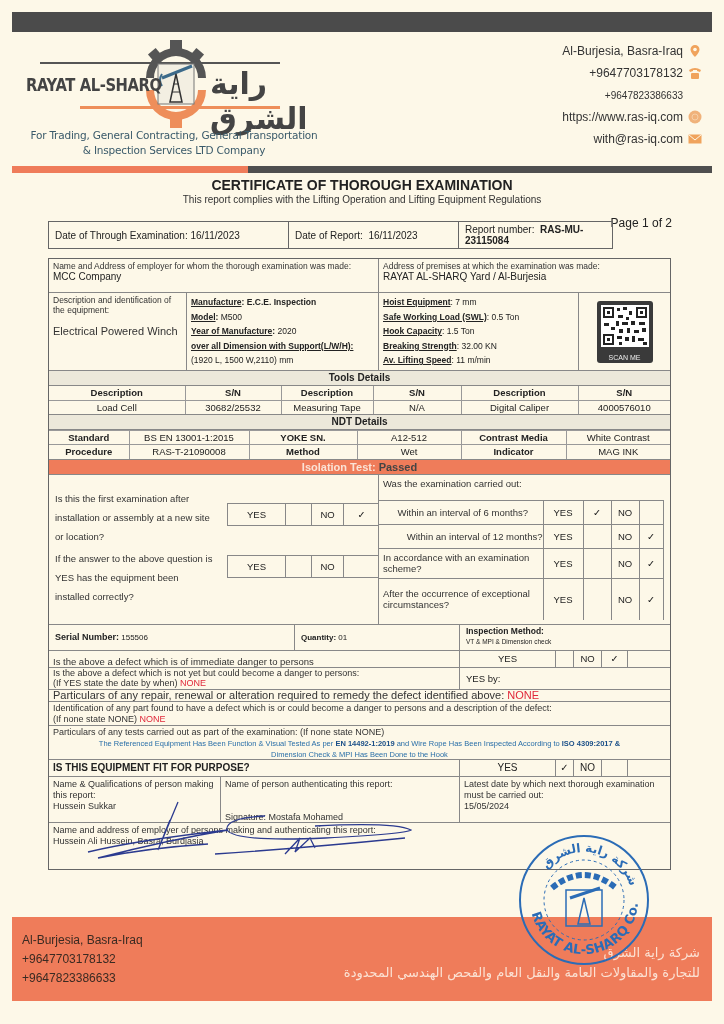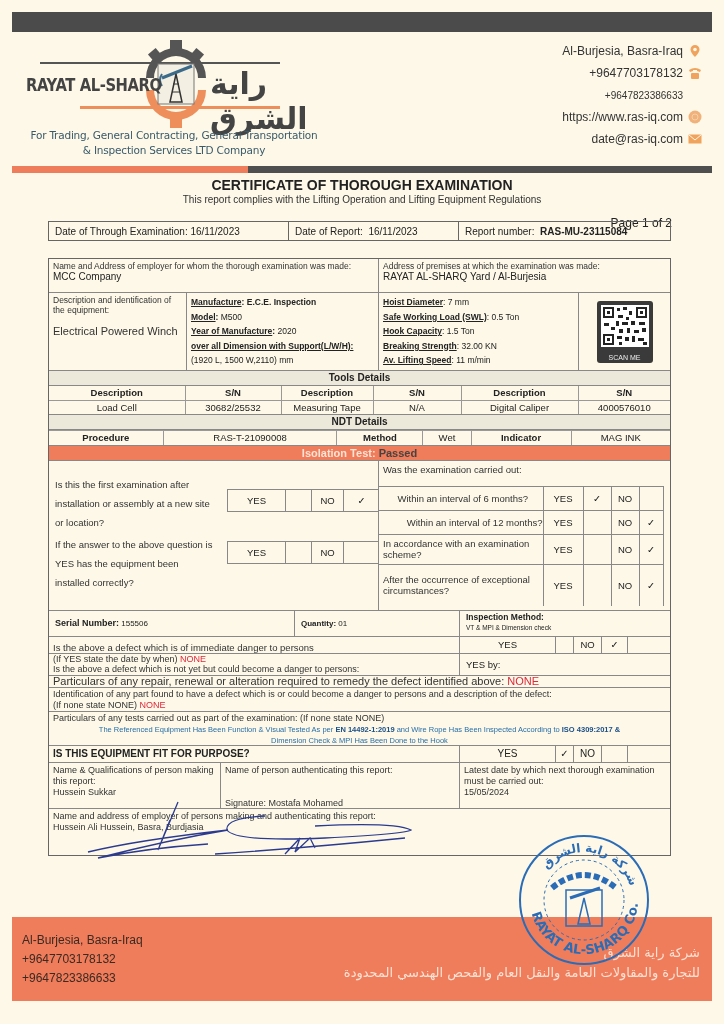--- a/index.html
+++ b/index.html
@@ -26,21 +26,21 @@
   .divider.orange { width: 236px; background: #ef7c5a; }
   .divider.gray { left: 248px; width: 464px; background: #4f4f4f; }
 
   .title { position: absolute; top: 177px; left: 0; width: 724px; text-align: center; font-weight: bold; font-size: 14px; color: #222; }
   .subtitle { position: absolute; top: 194px; left: 0; width: 724px; text-align: center; font-size: 10px; color: #333; }
   .page-no { position: absolute; top: 216px; right: 52px; font-size: 12px; }
 
   table { border-collapse: collapse; }
   td { border: 1px solid #888; vertical-align: middle; }
 
-  .date-table { position: absolute; left: 48px; top: 221px; width: 623px; height: 20px; font-size: 10px; }
+  .date-table { position: absolute; left: 48px; top: 221px; width: 565px; height: 20px; font-size: 10px; }
   .date-table td { padding: 2px 6px; border-color: #666; }
 
   .main { position: absolute; left: 48px; top: 258px; width: 623px; border: 1px solid #666; }
   .sec { border-bottom: 1px solid #888; }
   .row { display: flex; }
   .cell { border-right: 1px solid #888; }
   .cell:last-child { border-right: none; }
   .lbl { font-size: 8.5px; color: #333; line-height: 10px; }
   .val { font-size: 10px; color: #222; }
   .b { font-weight: bold; }
@@ -126,21 +126,21 @@
     <span>+9647823386633</span>
   </div>
   <div class="contact-row">
     <span>https://www.ras-iq.com</span>
     <svg class="ic" viewBox="0 0 14 14">
         <circle cx="7" cy="7" r="6.5" fill="#f0b27a"></circle>
         <circle cx="7" cy="7" r="3" fill="none" stroke="#f6cfa6" stroke-width="1"></circle>
       </svg>
   </div>
   <div class="contact-row">
-    <span>date@ras-iq.com</span>
+    <span>with@ras-iq.com</span>
     <svg class="ic" viewBox="0 0 14 14">
         <rect x="0.5" y="2.5" width="13" height="9" fill="#f0a35c"></rect>
         <path d="M0.5 2.5 L7 8 L13.5 2.5" fill="none" stroke="#fdf8e8" stroke-width="1"></path>
       </svg>
   </div>
 </div>
 
 <div class="divider orange"></div>
 <div class="divider gray"></div>
 
@@ -186,21 +186,21 @@
       <div style="font-size:11px;line-height:16px;margin-top:8px;color:#333">Electrical Powered Winch</div>
     </div>
     <div class="cell" style="width:192px;padding:2px 4px;font-size:8.5px;line-height:14.5px">
       <div><span class="b u">Manufacture</span><span class="b">:</span><span class="b"> E.C.E. Inspection</span></div>
       <div><span class="b u">Model</span><span class="b">:</span><span> M500</span></div>
       <div><span class="b u">Year of Manufacture</span><span class="b">:</span><span> 2020</span></div>
       <div><span class="b u">over all Dimension with Support(L/W/H):</span></div>
       <div><span>(1920 L, 1500 W,2110) mm</span></div>
     </div>
     <div class="cell" style="width:200px;padding:2px 4px;font-size:8.5px;line-height:14.5px">
-      <div><span class="b u">Hoist Diameter</span>:<span>  7 mm</span></div>
+      <div><span class="b u">Hoist Equipment</span>:<span>  7 mm</span></div>
       <div><span class="b u">Safe Working Load (SWL)</span>:<span> 0.5 Ton</span></div>
       <div><span class="b u">Hook Capacity</span>:<span> 1.5 Ton</span></div>
       <div><span class="b u">Breaking Strength</span>:<span> 32.00 KN</span></div>
       <div><span class="b u">Av. Lifting Speed</span>:<span> 11 m/min</span></div>
     </div>
     <div class="cell" style="flex:1">
       <div class="qr">
         <svg class="qr-inner" viewBox="0 0 48 42">
           <rect width="48" height="42" fill="#fff"></rect>
           <rect x="2" y="2" width="11" height="11" fill="#222"></rect>
@@ -260,20 +260,28 @@
         <td>4000576010</td>
       </tr>
     </tbody>
       </table>
   </div>
 
   <div class="gray-hdr">NDT Details</div>
   <div class="sec">
     <table class="grid-ndt">
       <tbody>
+          <tr>
+        <td class="b" style="width:80px">Standard</td>
+        <td style="width:120px">BS EN 13001-1:2015</td>
+        <td class="b" style="width:108px">YOKE SN.</td>
+        <td style="width:104px">A12-512</td>
+        <td class="b" style="width:105px">Contrast Media</td>
+        <td>White Contrast</td>
+      </tr>
       <tr>
         <td class="b">Procedure</td>
         <td>RAS-T-21090008</td>
         <td class="b">Method</td>
         <td>Wet</td>
         <td class="b">Indicator</td>
         <td>MAG INK</td>
       </tr>
     </tbody>
       </table>
@@ -366,22 +374,22 @@
     <div class="cell" style="width:411px;padding:3px 4px;line-height:16px;color:#333">Is the above a defect which is of immediate danger to persons</div>
     <div class="cell" style="width:96px;text-align:center;line-height:16px">YES</div>
     <div class="cell" style="width:18px;text-align:center;line-height:16px"></div>
     <div class="cell" style="width:28px;text-align:center;line-height:16px">NO</div>
     <div class="cell" style="width:26px;text-align:center;line-height:16px">✓</div>
     <div class="cell" style="flex:1"></div>
   </div>
 
   <div class="row sec" style="height:22px;font-size:9px">
     <div class="cell" style="width:411px;padding:0 4px;line-height:10px;color:#333">
+      <div>Is the above a defect which is not yet but could become a danger to persons:</div>
       <div><span>(If YES state the date by when) </span><span class="red">NONE</span></div>
-      <div>Is the above a defect which is not yet but could become a danger to persons:</div>
     </div>
     <div class="cell" style="flex:1;padding:0 6px;line-height:21px;font-size:9.5px">YES by:</div>
   </div>
 
   <div class="sec" style="height:12px;padding:0 4px;font-size:11px;line-height:11px;color:#333">
     <span>Particulars of any repair, renewal or alteration required to remedy the defect identified above: </span><span class="red">NONE</span>
   </div>
 
   <div class="sec" style="height:24px;padding:1px 4px;font-size:9px;line-height:11px;color:#333">
     <div>Identification of any part found to have a defect which is or could become a danger to persons and a description of the defect:</div>

